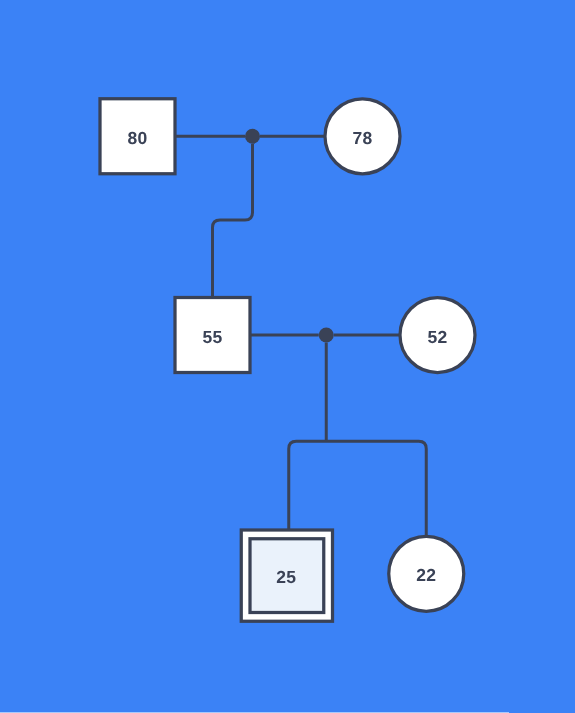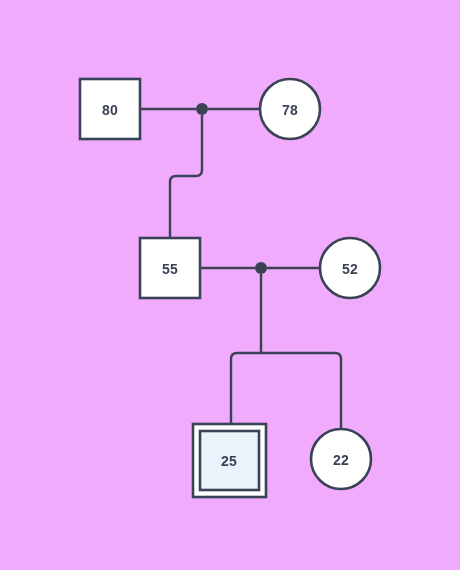--- a/index.html
+++ b/index.html
@@ -7,21 +7,21 @@
     padding: 0;
     background: #ffffff;
   }
   body {
     font-family: "Liberation Sans", sans-serif;
   }
   #pedigree-canvas {
     position: relative;
     width: 460px;
     height: 570px;
-    background: #f0abfc;
+    background: #3b82f6;
     overflow: hidden;
   }
   #pedigree-svg {
     position: absolute;
     top: 0;
     left: 0;
     width: 460px;
     height: 570px;
     display: block;
   }

